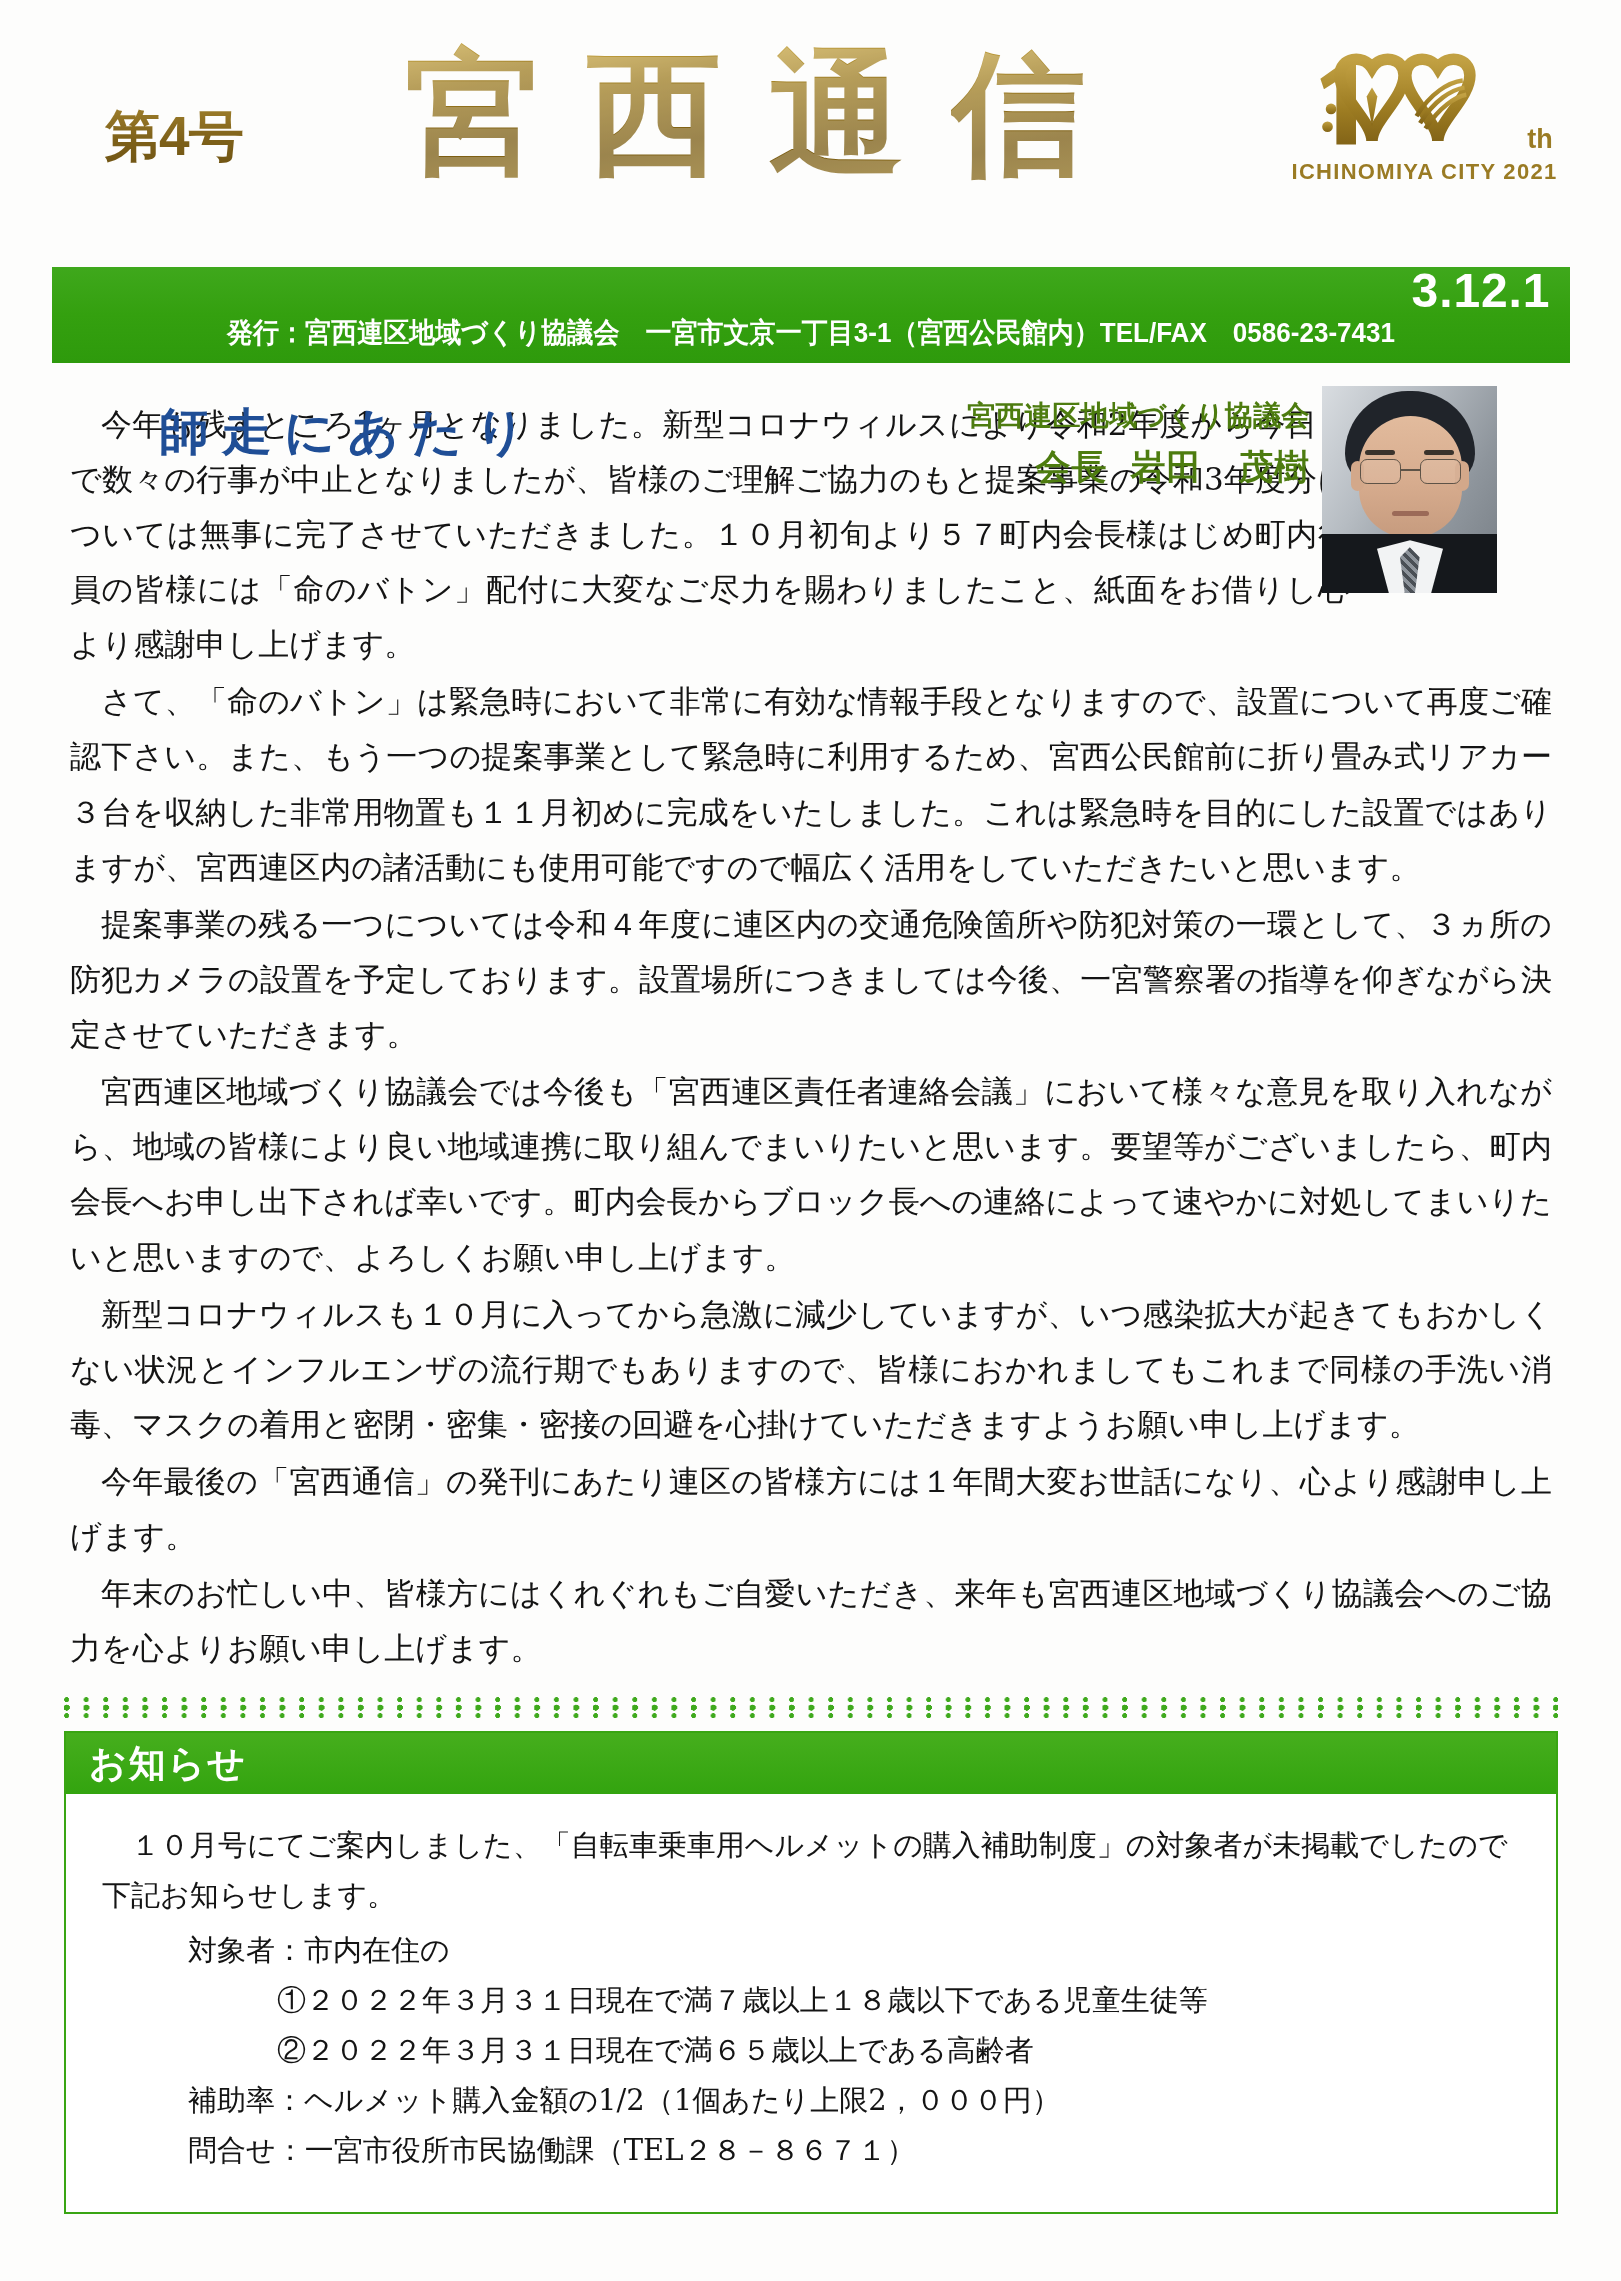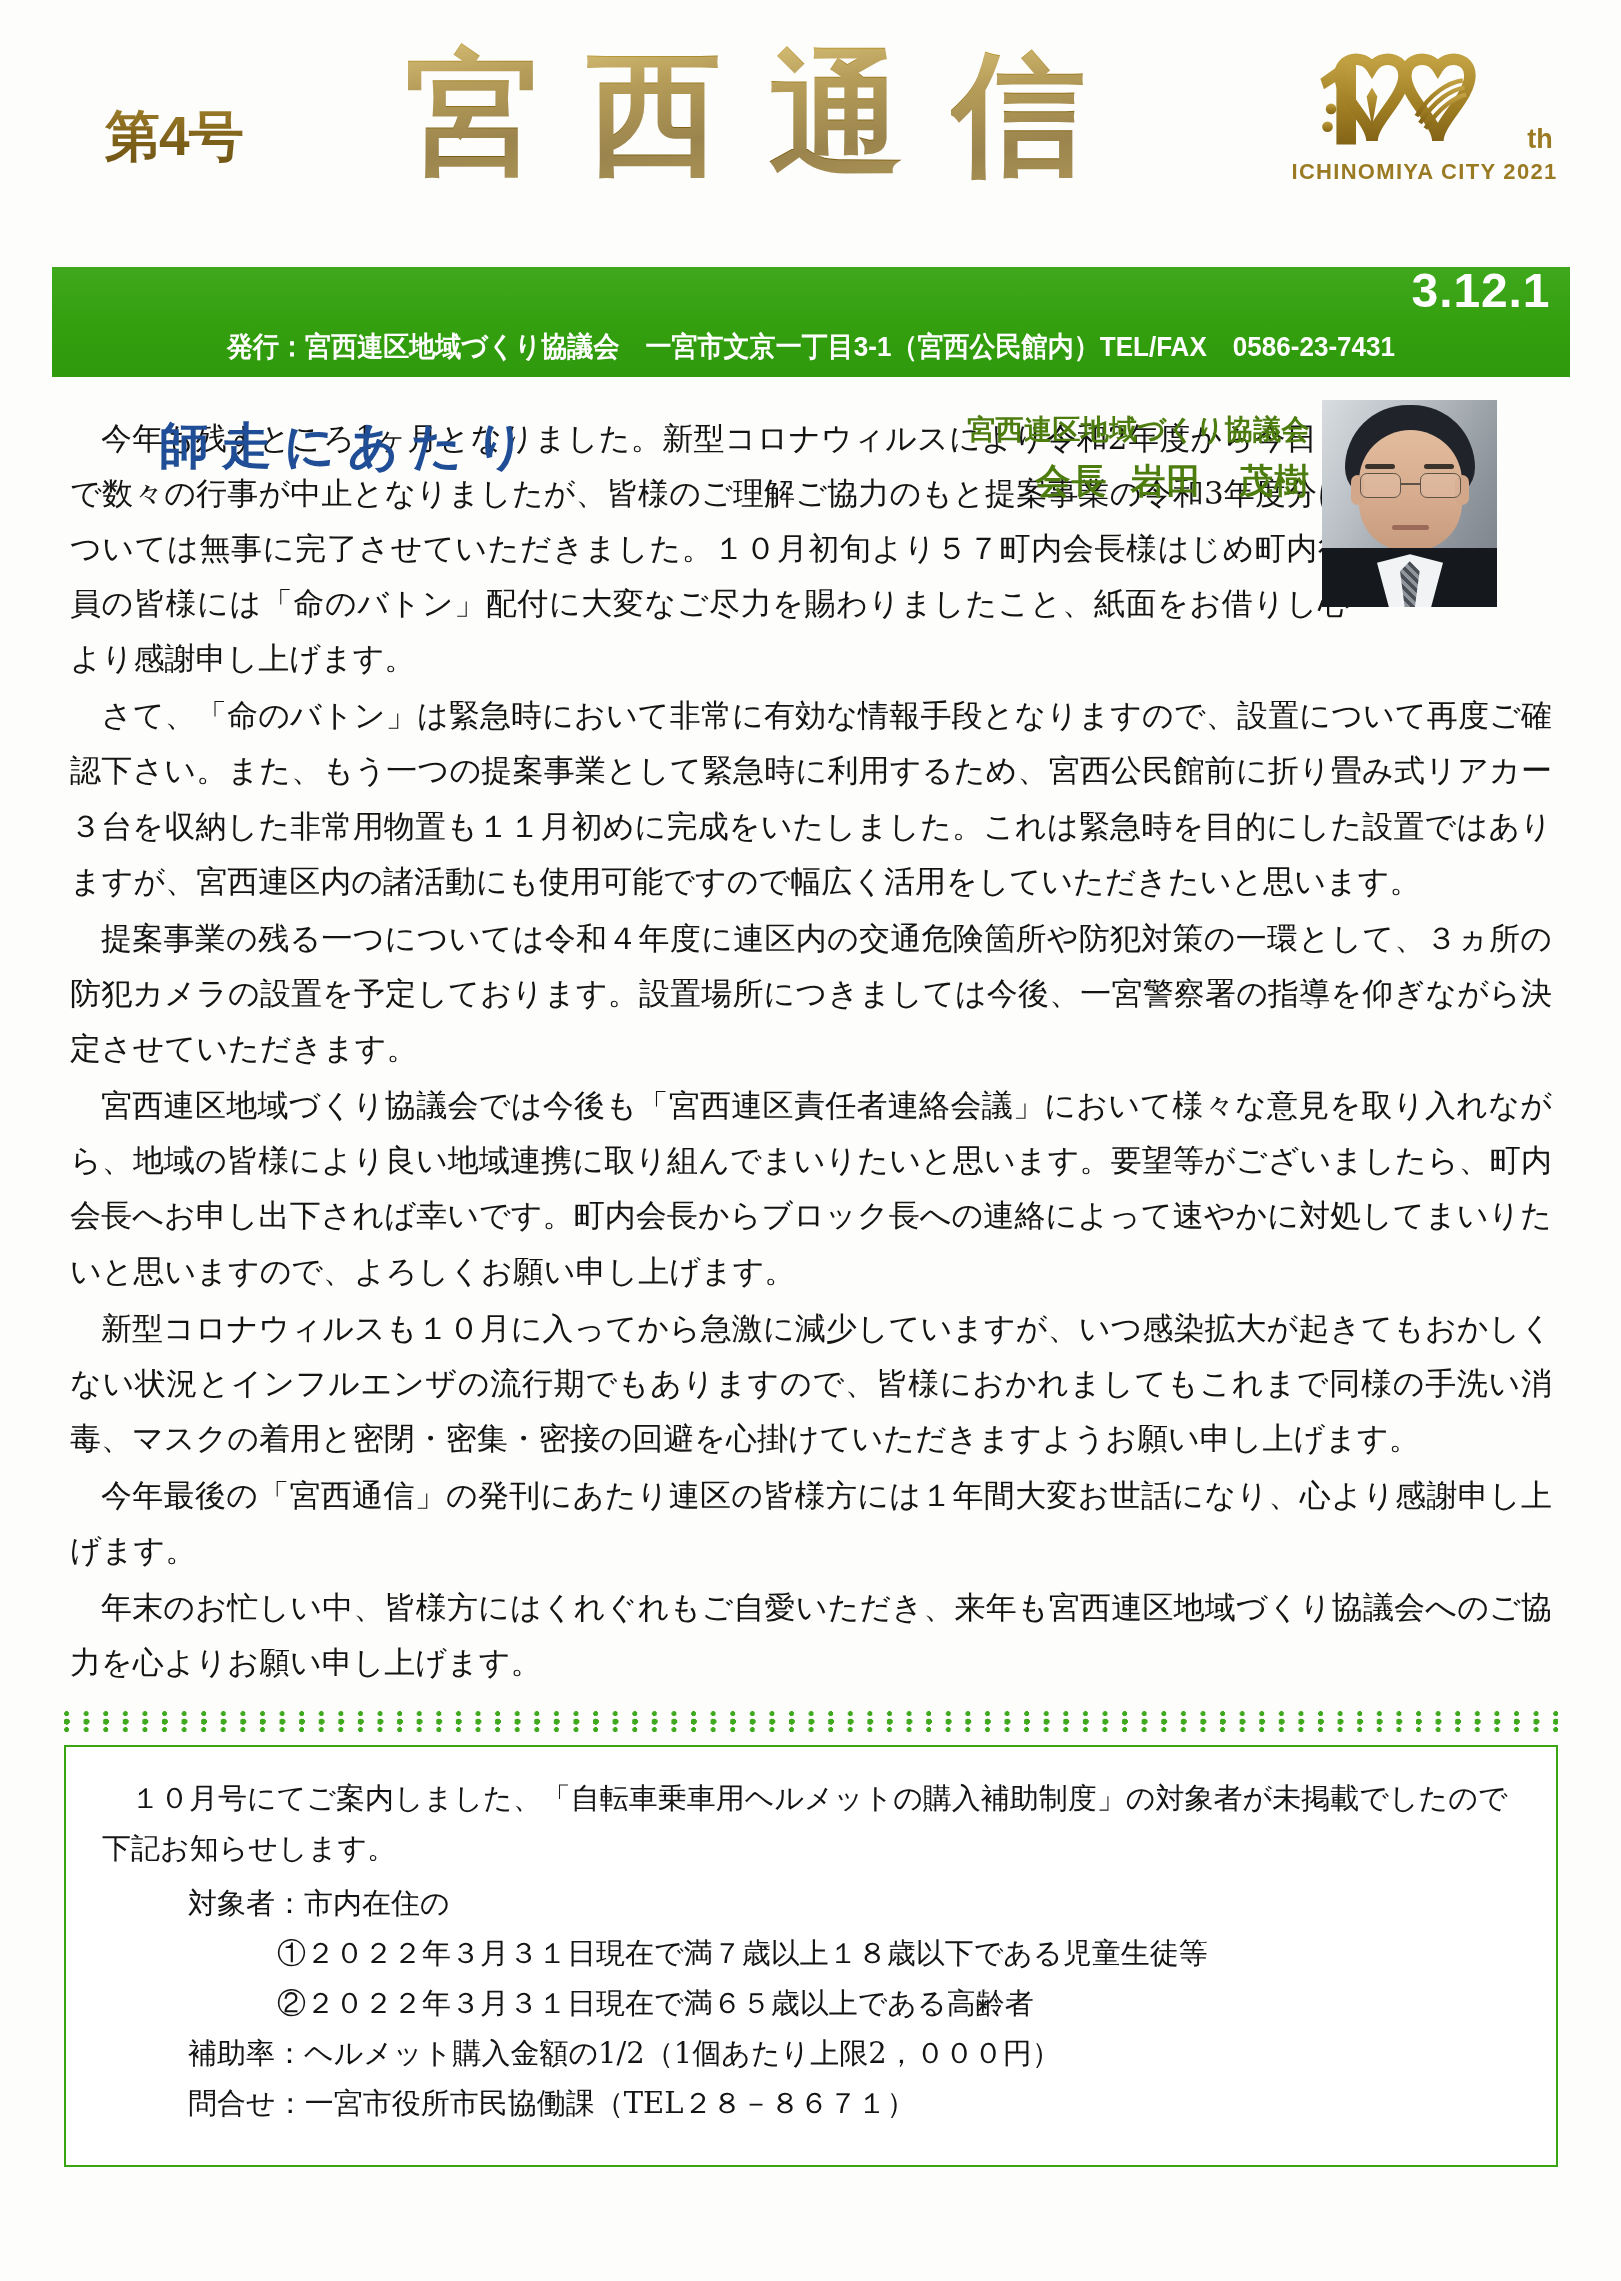--- a/index.html
+++ b/index.html
@@ -93,21 +93,21 @@
     letter-spacing: 1.3px;
     color: #9a7b24;
     white-space: nowrap;
   }
 
   
   .green-band {
     position: relative;
     margin: 0 52px 0 52px;
     background: linear-gradient(180deg,#3fa81c 0%,#34a00f 50%,#2e9a0c 100%);
-    height: 110px;
+    height: 96px;
     box-sizing: border-box;
   }
   .band-date {
     position: absolute;
     right: 19.6px;
     top: -3.6px;
     font-family: "Liberation Sans", "DejaVu Sans", sans-serif;
     font-size: 48px;
     font-weight: bold;
     color: #ffffff;
@@ -390,20 +390,23 @@
       <p>宮西連区地域づくり協議会では今後も「宮西連区責任者連絡会議」において様々な意見を取り入れながら、地域の皆様により良い地域連携に取り組んでまいりたいと思います。要望等がございましたら、町内会長へお申し出下されば幸いです。町内会長からブロック長への連絡によって速やかに対処してまいりたいと思いますので、よろしくお願い申し上げます。</p>
       <p>新型コロナウィルスも１０月に入ってから急激に減少していますが、いつ感染拡大が起きてもおかしくない状況とインフルエンザの流行期でもありますので、皆様におかれましてもこれまで同様の手洗い消毒、マスクの着用と密閉・密集・密接の回避を心掛けていただきますようお願い申し上げます。</p>
       <p>今年最後の「宮西通信」の発刊にあたり連区の皆様方には１年間大変お世話になり、心より感謝申し上げます。</p>
       <p>年末のお忙しい中、皆様方にはくれぐれもご自愛いただき、来年も宮西連区地域づくり協議会へのご協力を心よりお願い申し上げます。</p>
     </div>
   </div>
 
   <div class="divider"></div>
 
   <div class="notice">
+    <div class="notice-header">
+      <span class="notice-header-title">お知らせ</span>
+    </div>
     <div class="notice-body">
       <p class="notice-lead">１０月号にてご案内しました、「自転車乗車用ヘルメットの購入補助制度」の対象者が未掲載でしたので下記お知らせします。</p>
       <p class="notice-row">対象者：市内在住の</p>
       <p class="notice-sub">①２０２２年３月３１日現在で満７歳以上１８歳以下である児童生徒等</p>
       <p class="notice-sub">②２０２２年３月３１日現在で満６５歳以上である高齢者</p>
       <p class="notice-row">補助率：ヘルメット購入金額の1/2（1個あたり上限2，０００円）</p>
       <p class="notice-row">問合せ：一宮市役所市民協働課（TEL２８－８６７１）</p>
     </div>
   </div>
 

